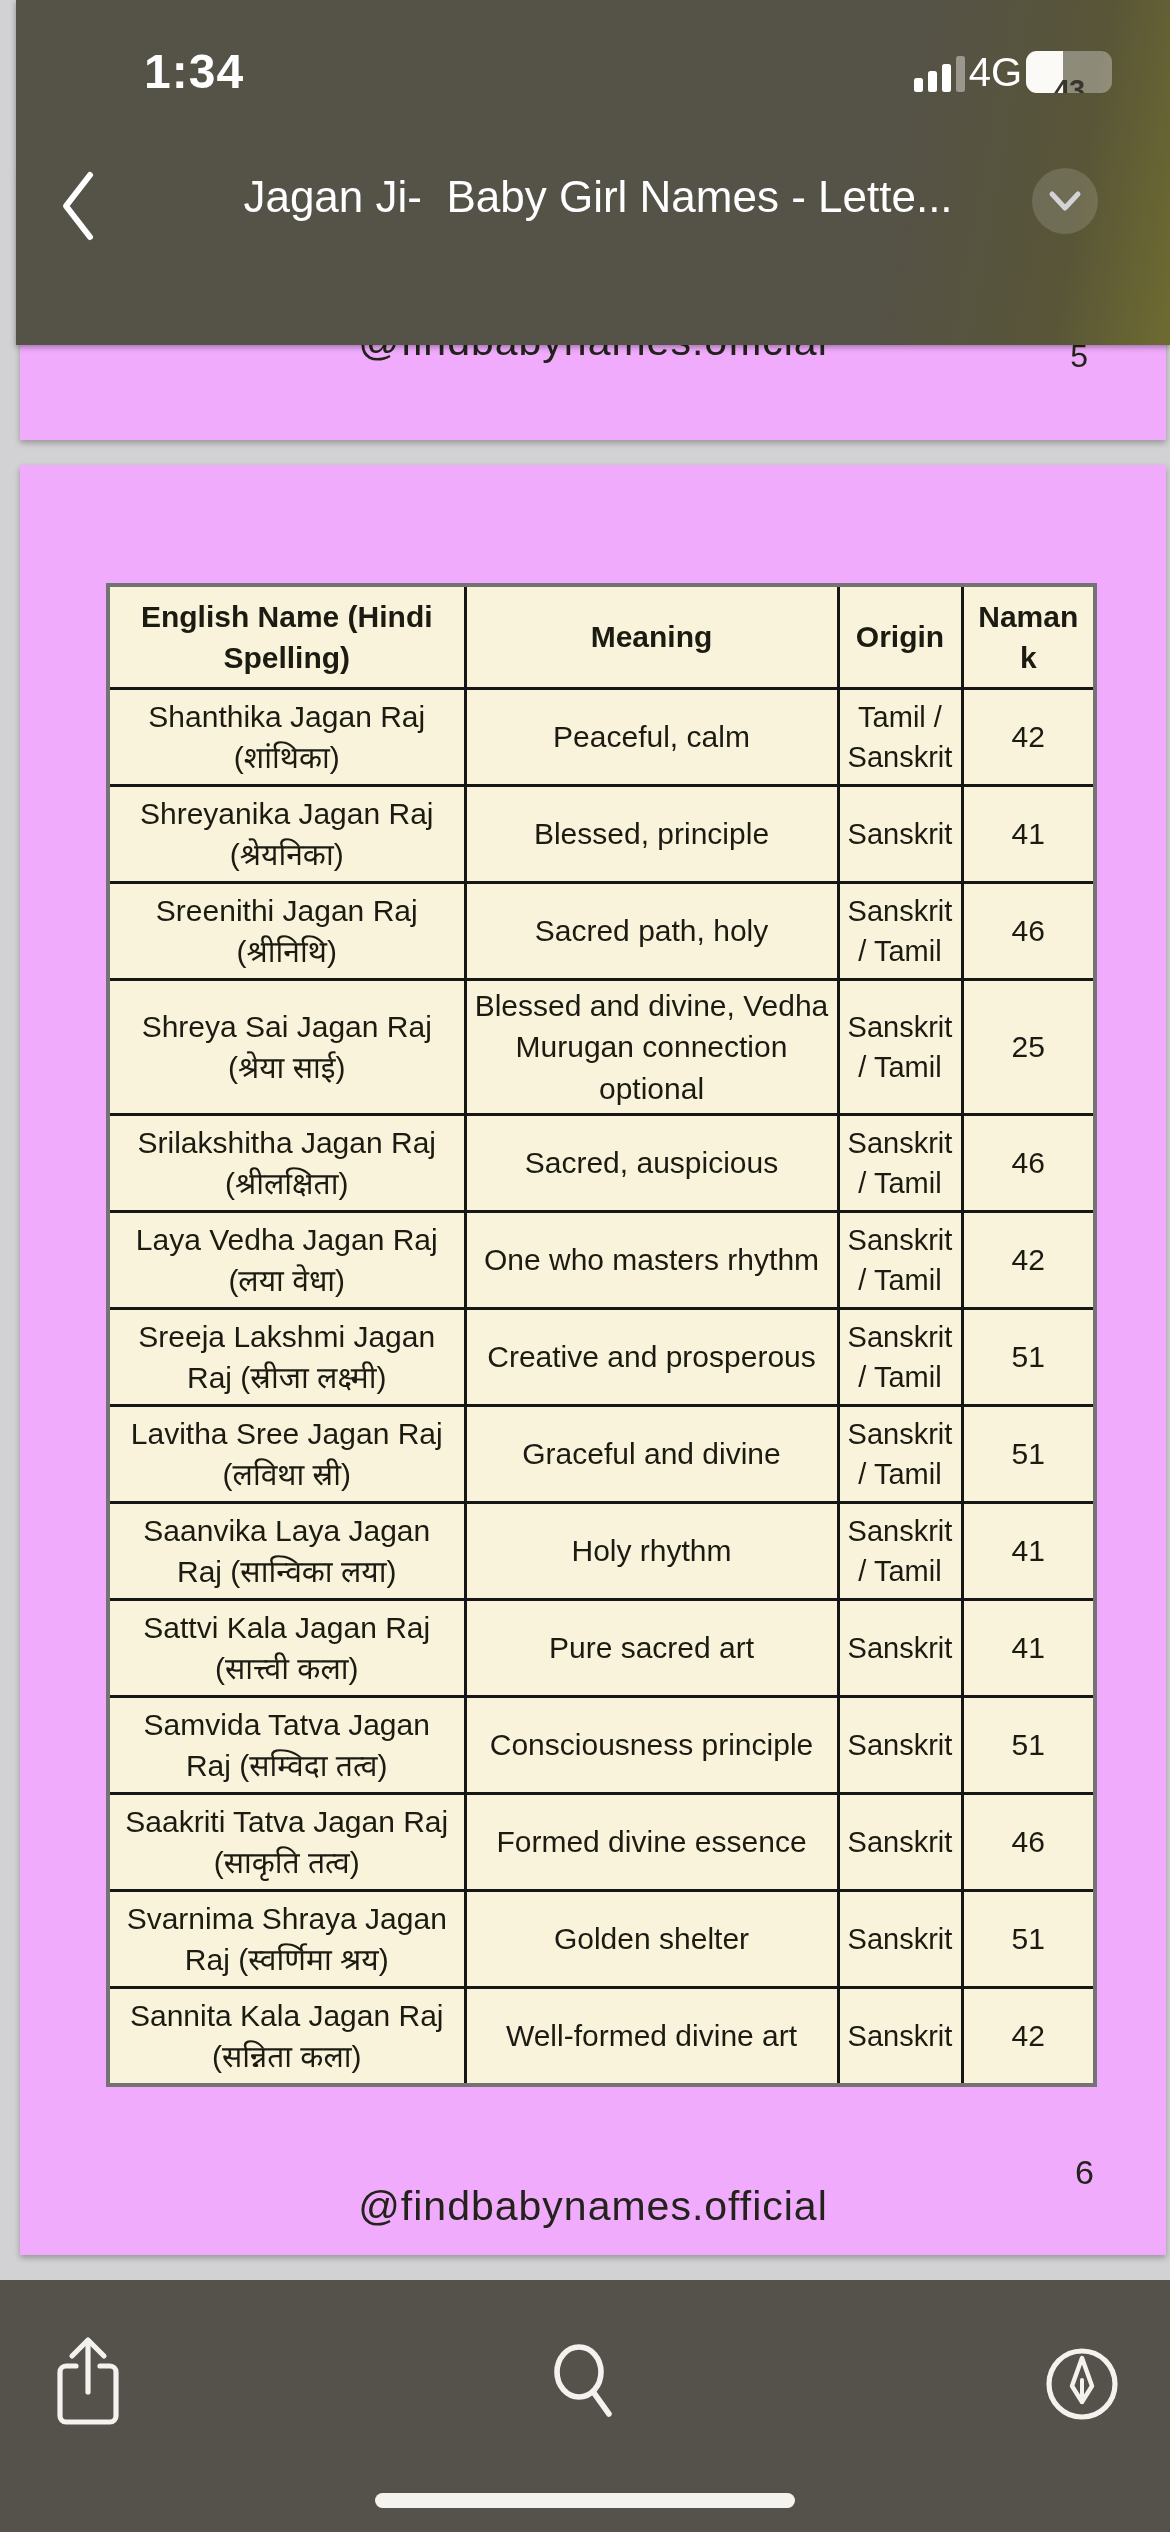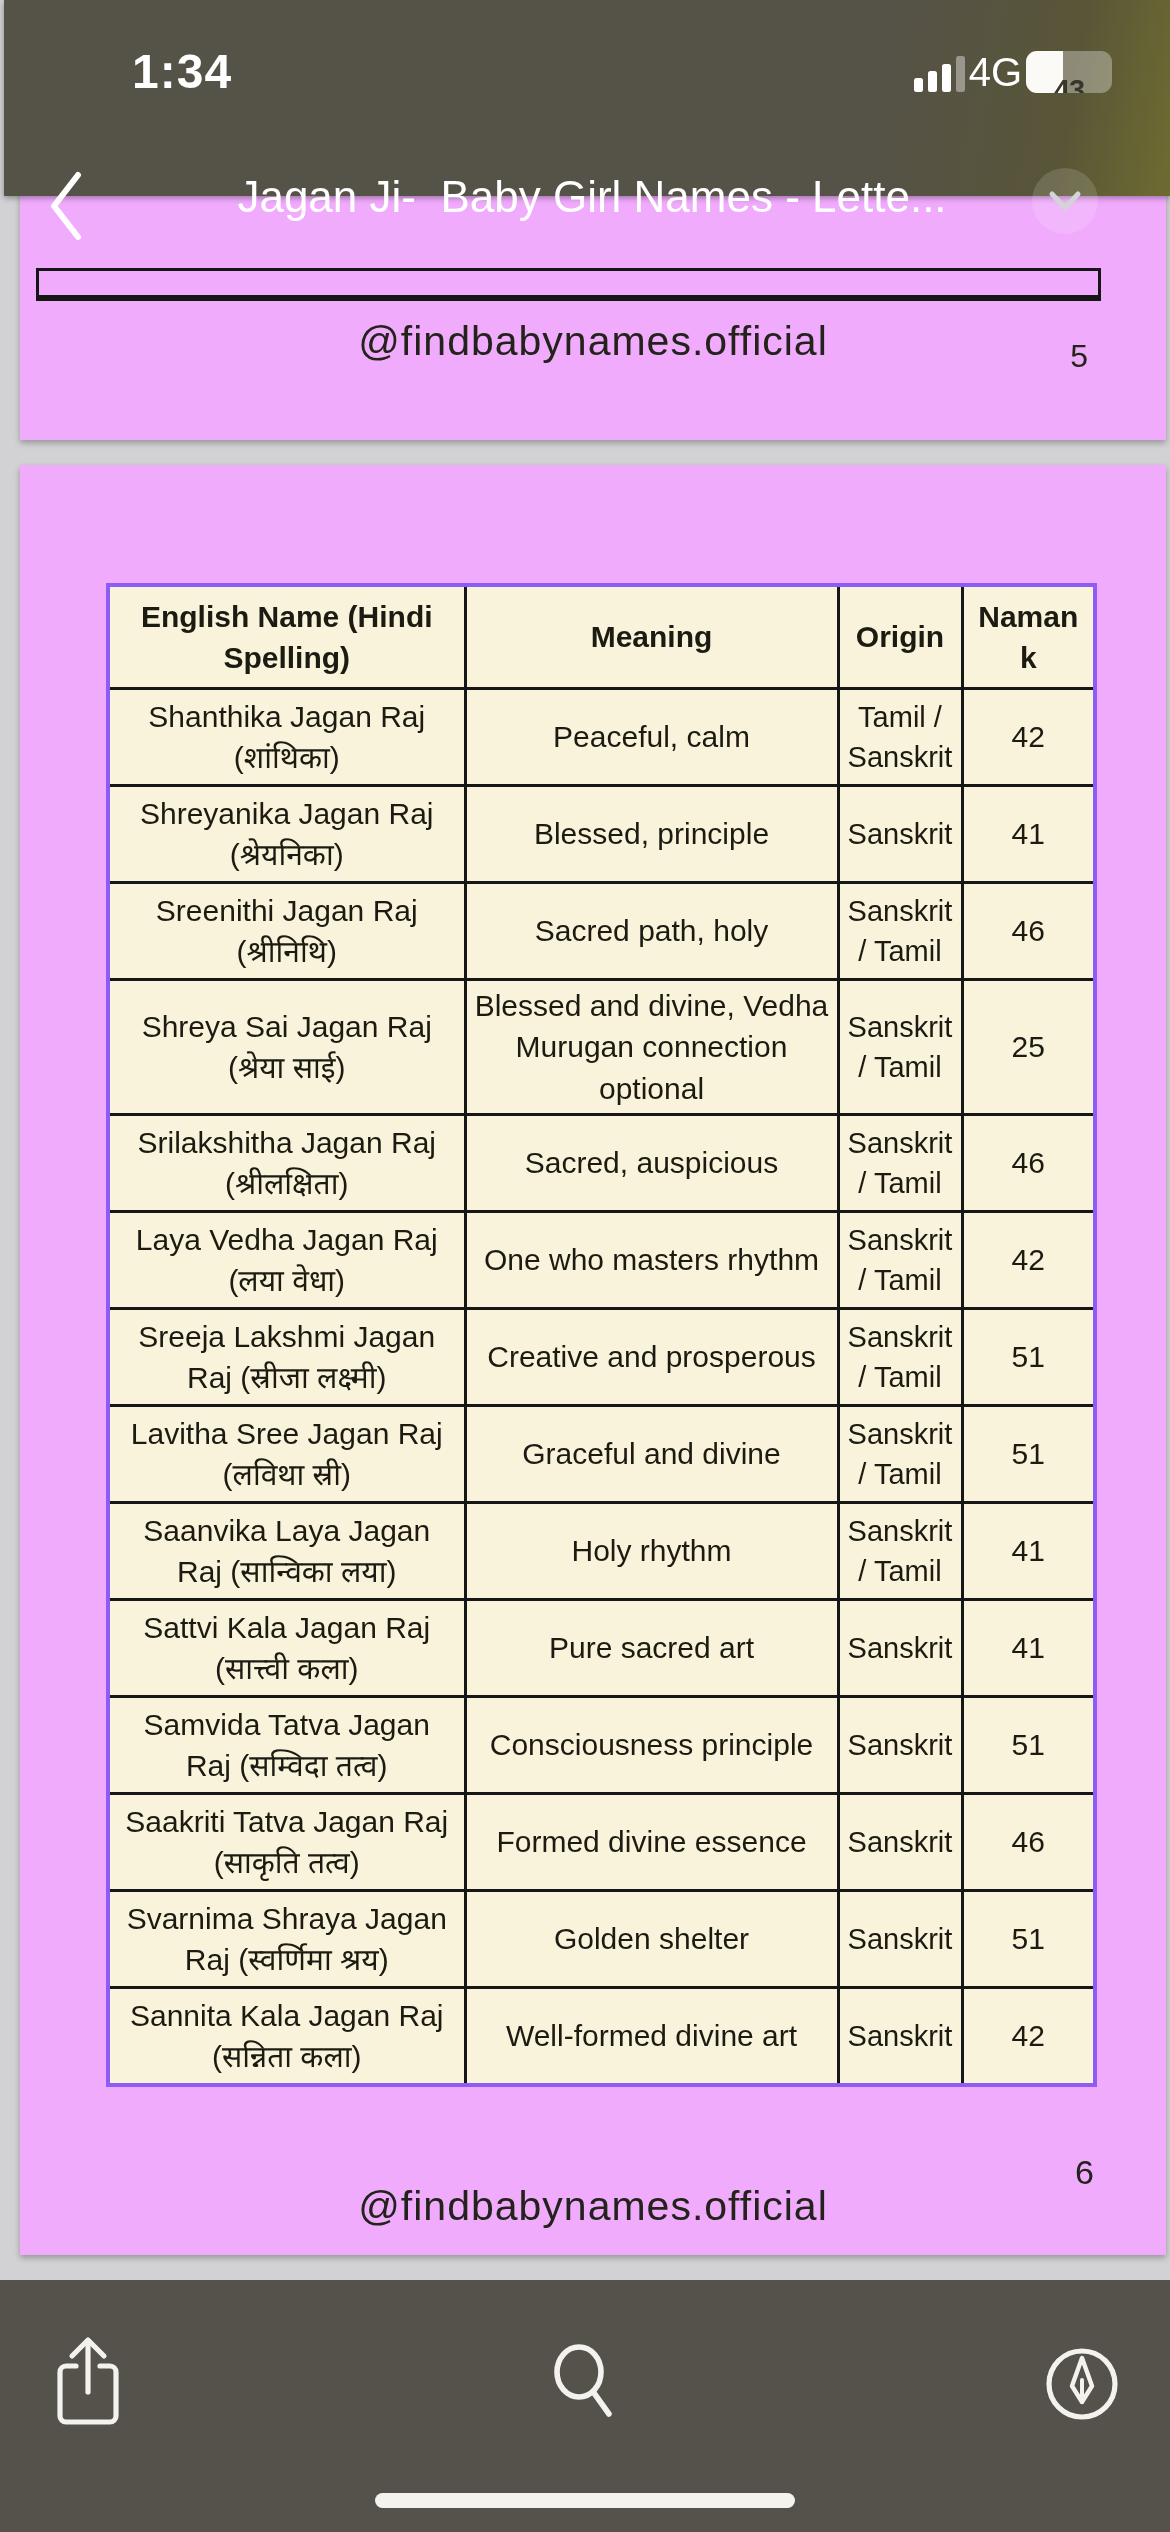--- a/index.html
+++ b/index.html
@@ -3,21 +3,21 @@
 <meta charset="utf-8">
 <style>
   html,body{margin:0;padding:0;background:#9a999b;}
   #screen{
     position:relative;width:1170px;height:2532px;overflow:hidden;
     background:#d2d1d3;font-family:"Liberation Sans","DejaVu Sans",sans-serif;
     -webkit-font-smoothing:antialiased;
   }
   
   .topbar{
-    position:absolute;top:0;left:4px;right:0;height:196px;z-index:20;
+    position:absolute;top:0;left:16px;right:0;height:345px;z-index:20;
     background:linear-gradient(100deg,#555248 0%,#555248 74%,#585538 90%,#6e6b31 100%);
     box-shadow:0 2px 6px rgba(0,0,0,.35);
   }
   .status-row{position:absolute;top:42px;left:0;right:0;height:64px;}
   .time{position:absolute;left:128px;top:2px;font-size:48px;font-weight:bold;color:#ffffff;letter-spacing:1px;}
   .status-right{position:absolute;right:58px;top:6px;display:flex;align-items:center;gap:4px;}
   .sigbars{display:flex;align-items:flex-end;gap:5px;height:44px;padding-bottom:4px;}
   .sigbars i{display:block;width:9px;border-radius:2.5px;background:#ffffff;}
   .sigbars i:nth-child(1){height:14px}
   .sigbars i:nth-child(2){height:21px}
@@ -42,21 +42,21 @@
     border:3px solid #161616;border-bottom-width:6px;}
   .p5-footer{position:absolute;left:0;right:0;top:148px;text-align:center;
     font-size:41px;color:#23221b;letter-spacing:1px;}
   .p5-num{position:absolute;right:78px;top:168px;font-size:32px;color:#23221b;}
   .page6{top:465px;height:1790px;}
   .doc-table{position:absolute;left:86px;top:118px;width:987px;border-collapse:collapse;table-layout:fixed;
     background:#faf3db;}
   .doc-table th,.doc-table td{
     border:3px solid #161616;text-align:center;vertical-align:middle;
     padding:4px 8px;color:#1b1b12;line-height:1.38;word-wrap:break-word;}
-  .doc-table{border:4px solid #8b5cf6;padding-left:8px;}
+  .doc-table{border:4px solid #737373;padding-left:8px;}
   .doc-table th{font-size:30px;font-weight:bold;height:92px;}
   .doc-table td{font-size:30px;height:86px;}
   .doc-table td.c-origin{padding:4px 2px;font-size:29px;}
   .p6-footer{position:absolute;left:0;right:0;top:1718px;text-align:center;
     font-size:41px;color:#23221b;letter-spacing:1px;}
   .p6-num{position:absolute;right:72px;top:1688px;font-size:34px;color:#23221b;}
   
   .toolbar{position:absolute;left:0;right:0;bottom:0;height:252px;background:#55524b;z-index:20;}
   .tool-btn{position:absolute;top:44px;width:120px;height:120px;display:flex;align-items:center;justify-content:center;cursor:pointer;}
   .tool-share{left:28px;}

